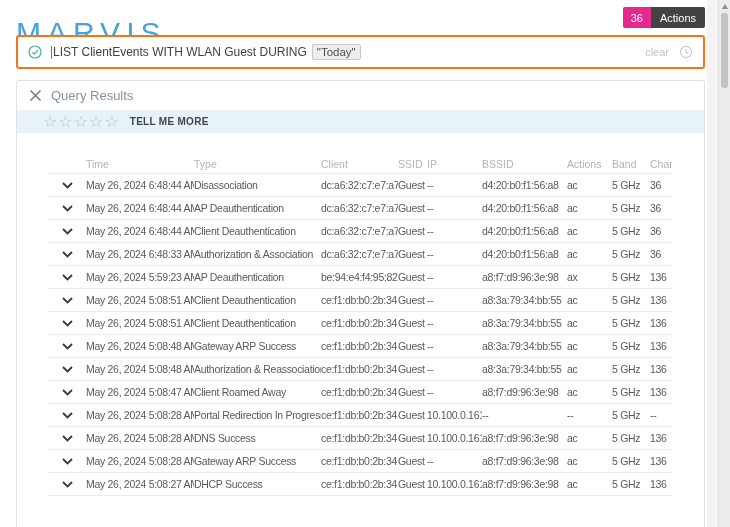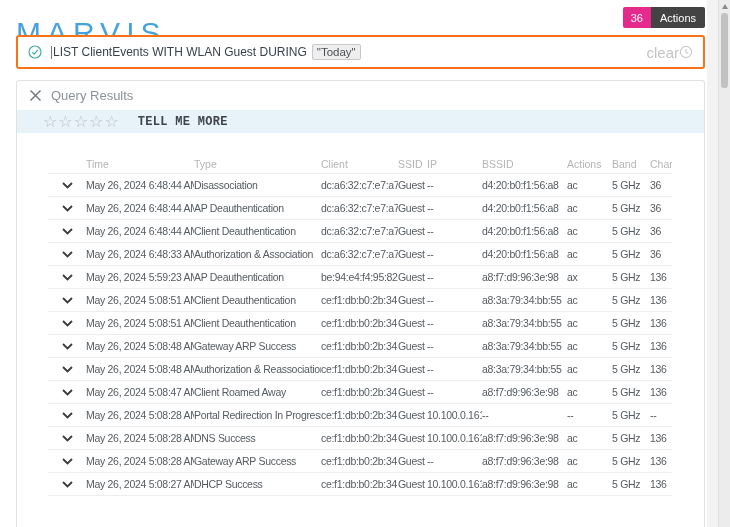--- a/index.html
+++ b/index.html
@@ -19,33 +19,33 @@
   .actions-badge{background:var(--pink);display:flex;align-items:center;padding:0 8px;}
   .actions-label{background:var(--dark);display:flex;align-items:center;padding:0 9px;}
 
   
   .query-bar{position:absolute;left:16px;top:35px;width:689px;height:34px;border:2px solid #f97316;border-radius:3px;background:#fff;display:flex;align-items:center;padding:0 10px;}
   .check-icon{width:14px;height:14px;flex:0 0 auto;margin-right:9px;}
   .caret{width:1px;height:13px;background:#777;margin-right:1px;}
   .query-text{font-size:12px;color:#39424b;white-space:nowrap;}
   .query-chip{margin-left:5px;font-size:11.5px;color:#4a5056;background:#eeeeee;border:1px solid #c8c8c8;border-radius:2px;padding:1px 4px;white-space:nowrap;}
   .query-spacer{flex:1;}
-  .clear-label{font-size:15px;color:#c3c3c3;cursor:pointer;}
+  .clear-label{font-size:11px;color:#c3c3c3;margin-right:10px;cursor:pointer;}
   .history-icon{width:14px;height:14px;cursor:pointer;}
 
   
   .panel{position:absolute;left:16px;top:80px;width:689px;height:453px;background:#fff;border:1px solid #e1e1e1;border-bottom:none;border-radius:3px 3px 0 0;}
   .panel-header{height:29px;display:flex;align-items:center;padding:0 12px;}
   .close-icon{width:13px;height:13px;cursor:pointer;flex:0 0 auto;}
   .panel-title{margin-left:9px;font-size:13px;color:#8b9198;}
   .rating-bar{height:23px;background:var(--ratingbg);display:flex;align-items:center;padding:0 12px;}
   .rating-q{font-size:12px;color:#3a4046;}
   .stars{display:flex;align-items:center;margin-left:14px;cursor:pointer;}
   .star{font-size:16px;line-height:16px;color:#b9bfc4;margin-right:1px;}
-  .tell-more{margin-left:18px;font-size:12px;font-weight:bold;color:#3e444b;letter-spacing:.3px;cursor:pointer;font-family:Liberation Mono, monospace;}
+  .tell-more{margin-left:10px;font-size:10px;font-weight:bold;color:#3e444b;letter-spacing:.3px;cursor:pointer;}
 
   
   .table-wrap{position:absolute;left:31px;top:75px;width:624px;}
   .toolbar{height:21px;background:#efefef;display:flex;align-items:center;justify-content:flex-end;padding:0 5px;}
   .download-icon{width:12px;height:13px;margin-right:12px;cursor:pointer;}
   .range-label{font-size:11px;color:#3f3f3f;}
   table{width:624px;border-collapse:collapse;table-layout:fixed;}
   col.c0{width:38px}col.c1{width:108px}col.c2{width:127px}col.c3{width:77px}col.c4{width:29px}
   col.c5{width:55px}col.c6{width:85px}col.c7{width:45px}col.c8{width:38px}col.c9{width:22px}
   thead th{height:17px;font-size:10.5px;color:#b4b4b4;font-weight:400;text-align:left;padding:0;border-bottom:1px solid #ececec;white-space:nowrap;overflow:hidden;}

